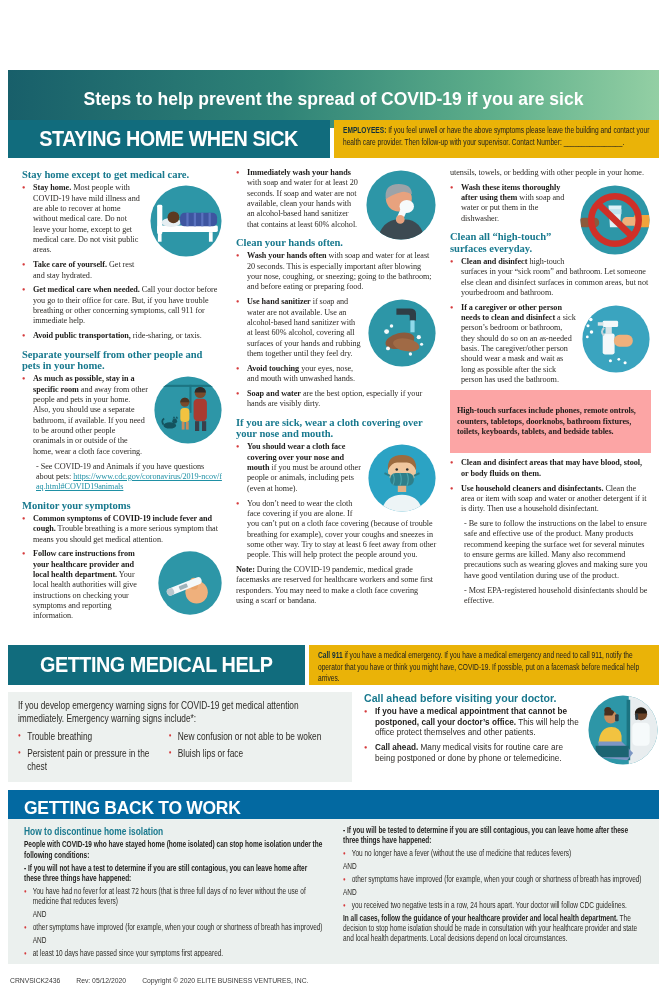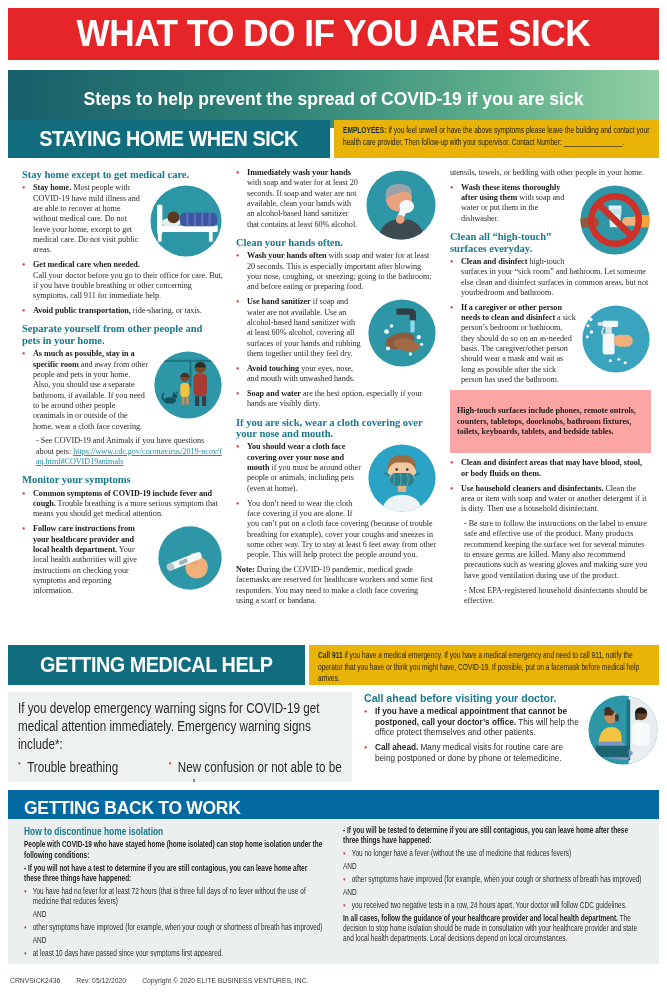--- a/index.html
+++ b/index.html
@@ -40,21 +40,21 @@
   .graybox{background:#fca5a5;padding:16px 7px;margin:5px 0 5px;font-weight:bold;color:#1f1d1b;}
   .cdc-link{color:#1F90A5;text-decoration:underline;word-break:break-all;cursor:pointer;}
   
   .icn-wrap{float:right;margin:1px 0 3px 5px;}
   .icn-wrap svg{display:block;width:100%;height:100%;}
   .w74{width:74px;height:74px;} .w70{width:70px;height:70px;}
   .w66{width:66px;height:66px;} .w72{width:72px;height:72px;}
   
   .med-content{position:absolute;top:692px;left:8px;right:8px;height:90px;display:flex;gap:12px;}
   .warn-panel{width:344px;background:#EDF1EF;padding:8px 10px;box-sizing:border-box;
-    font-size:14px;line-height:1.28;overflow:hidden;}
+    font-size:10px;line-height:1.28;overflow:hidden;}
   .warn-panel .cond{width:120%;transform:scaleX(.833);}
   .warn-grid{display:flex;margin:5px 0 4px;}
   .warn-grid .wcol{flex:1;}
   .warn-grid .wcol + .wcol{flex:1.15;}
   .warn-foot{font-weight:bold;color:#1f1d1b;}
   .call-panel{flex:1;font-size:8.2px;line-height:1.28;padding-top:1px;}
   .call-panel .h{margin-top:0;}
   
   .work-bar{position:absolute;top:790px;left:8px;right:8px;height:29px;background:#0369a1;
     display:flex;align-items:flex-end;}
@@ -71,23 +71,20 @@
   .wk-col .blt{margin-bottom:2.5px;}
   
   .footer{position:absolute;top:977px;left:10px;font-size:6.8px;color:#3a3a3a;}
   .footer span{margin-right:16px;}
 </style>
 </head>
 <body>
 
 <div class="poster">
 
-  <div class="banner-red">
-    <span>WHAT TO DO IF YOU ARE SICK</span>
-  </div>
 
   <div class="banner-grad">
     <span>Steps to help prevent the spread of COVID-19 if you are sick</span>
   </div>
 
   <div class="row-staying">
     <div class="teal-bar" style="left:0;width:322px;">
       <span>STAYING HOME WHEN SICK</span>
     </div>
     <div class="orange-box" style="left:326px;">
@@ -115,20 +112,21 @@
                 <rect x="81" y="65" width="5" height="13" fill="#fff"></rect>
           <ellipse cx="30" cy="52" rx="13" ry="6" fill="#E6EEF2"></ellipse>
           <circle cx="33" cy="45" r="8" fill="#5C3A21"></circle>
           <rect x="42" y="39" width="50" height="18" rx="6" fill="#3E55A0"></rect>
           <path d="M52 39 v18 M62 39 v18 M72 39 v18 M82 39 v18" stroke="#5A72BE" stroke-width="3"></path>
           </g>
             </svg>
         </span>
         <b>Stay home.</b><span> Most people with COVID-19 have mild illness and are able to recover at home without medical care. Do not leave your home, except to get medical care. Do not visit public areas.</span>
       </div>
+      <div class="blt"><b>Take care of yourself.</b><span> Get rest and stay hydrated.</span></div>
       <div class="blt"><b>Get medical care when needed.</b><span> Call your doctor before you go to their office for care. But, if you have trouble breathing or other concerning symptoms, call 911 for immediate help.</span></div>
       <div class="blt"><b>Avoid public transportation,</b><span> ride-sharing, or taxis.</span></div>
 
       <div class="h">Separate yourself from other people and pets in your home.</div>
       <div class="blt">
         <span class="icn-wrap w70">
           <svg viewBox="0 0 100 100">
               <defs>
                 <clipPath id="cp2">
                   <circle cx="50" cy="50" r="48"></circle>

